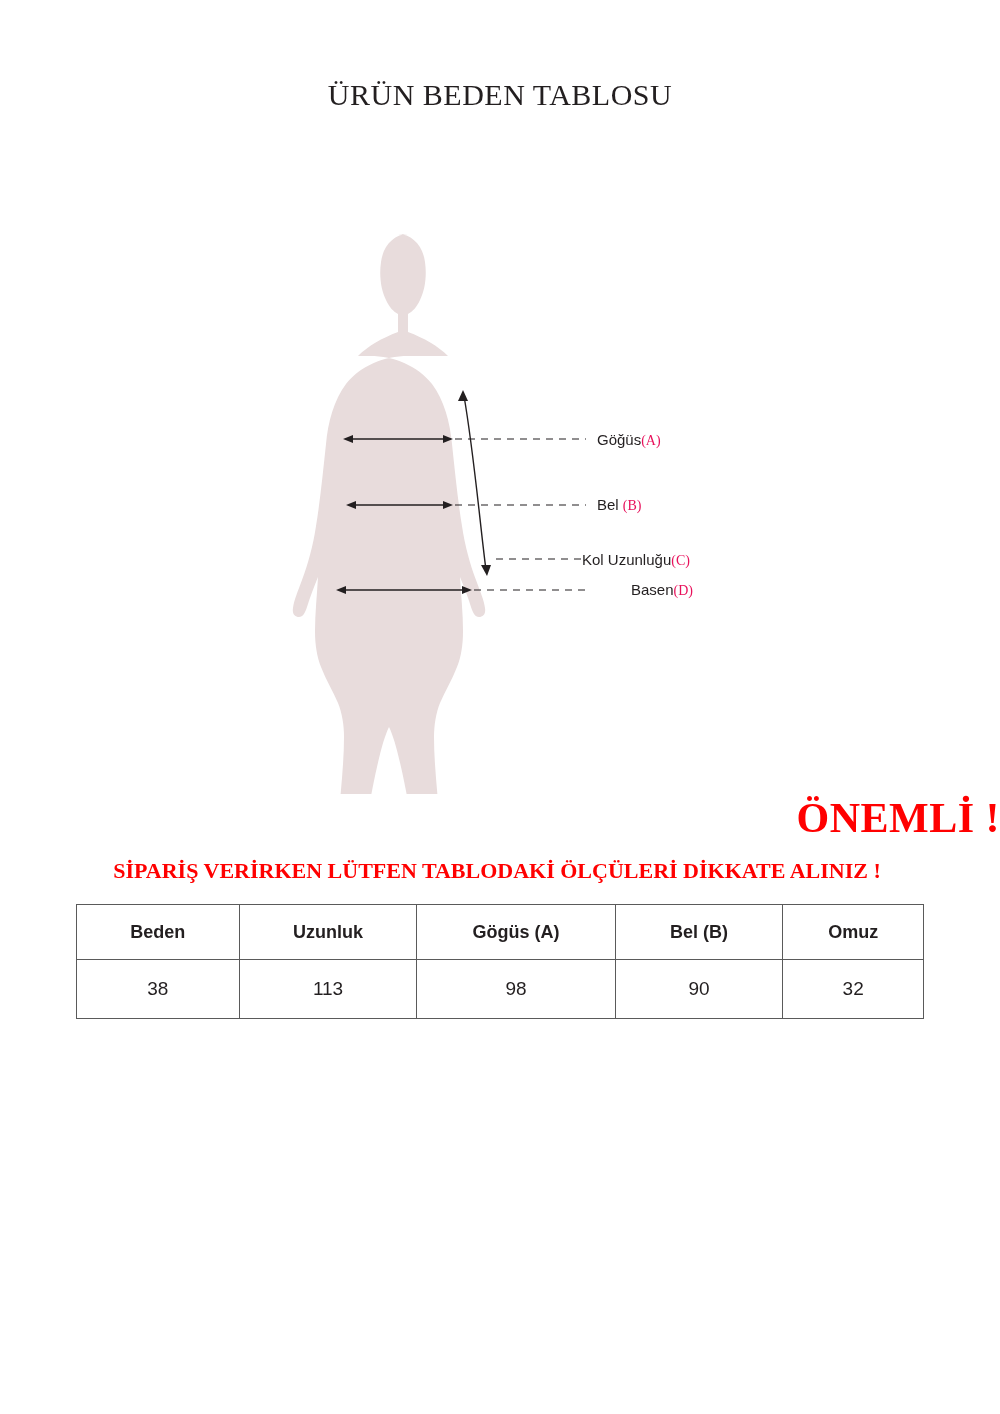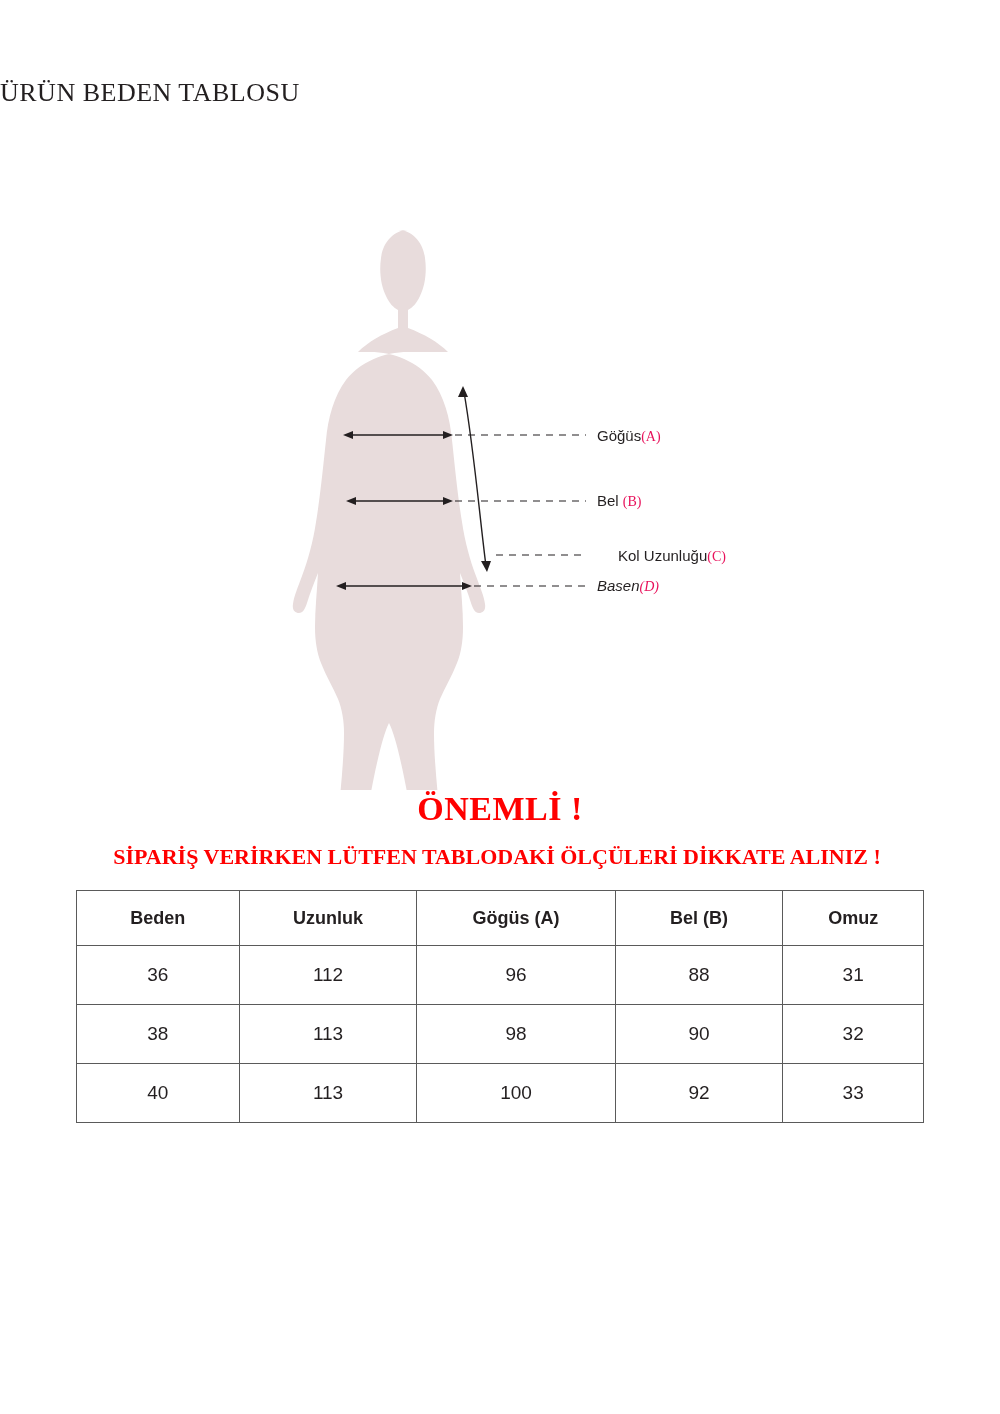--- a/index.html
+++ b/index.html
@@ -11,23 +11,23 @@
     width: 1000px;
     height: 1414px;
     font-family: "Liberation Serif", serif;
     color: #231f20;
     position: relative;
     overflow: hidden;
   }
 
   
   .page-title {
-    text-align: left;
-    font-family: "Liberation Serif", serif;
-    font-size: 26px;
+    text-align: center;
+    font-family: "Liberation Serif", serif;
+    font-size: 30px;
     font-weight: 400;
     letter-spacing: 0.5px;
     margin: 78px 0 0 0;
     color: #231f20;
   }
 
   
   .figure-block {
     position: relative;
     width: 1000px;
@@ -48,34 +48,35 @@
     color: #231f20;
     white-space: nowrap;
   }
   .diag-label .tag {
     color: #e8115b;
     font-family: "Liberation Serif", serif;
     font-size: 14px;
   }
   .lbl-gogus { left: 597px; top: 297px; }
   .lbl-bel   { left: 597px; top: 362px; }
-  .lbl-kol   { left: 618px; top: 417px; }
-  .lbl-basen { left: 597px; top: 447px; font-style: italic; }
+  .lbl-kol   { left: 582px; top: 417px; }
+  .lbl-basen { left: 631px; top: 447px; }
 
   
   .notice {
     text-align: center;
   }
   .notice-main {
     font-family: "Liberation Serif", serif;
     font-weight: bold;
-    font-size: 34px;
+    font-size: 42px;
     color: #ff0000;
     margin: 0;
     letter-spacing: 0.5px;
+    text-align: right;
   }
   .notice-sub {
     font-family: "Liberation Serif", serif;
     font-weight: bold;
     font-size: 22px;
     color: #ff0000;
     margin: 16px 6px 0 0;
   }
 
   
@@ -247,35 +248,21 @@
       <tr>
         <th>Beden</th>
         <th>Uzunluk</th>
         <th>Gögüs (A)</th>
         <th>Bel (B)</th>
         <th>Omuz</th>
       </tr>
     </thead>
     <tbody>
       <tr>
-        <td>36</td>
-        <td>112</td>
-        <td>96</td>
-        <td>88</td>
-        <td>31</td>
-      </tr>
-      <tr>
         <td>38</td>
         <td>113</td>
         <td>98</td>
         <td>90</td>
         <td>32</td>
       </tr>
-      <tr>
-        <td>40</td>
-        <td>113</td>
-        <td>100</td>
-        <td>92</td>
-        <td>33</td>
-      </tr>
     </tbody>
   </table>
 </div>
 
 </body></html>

